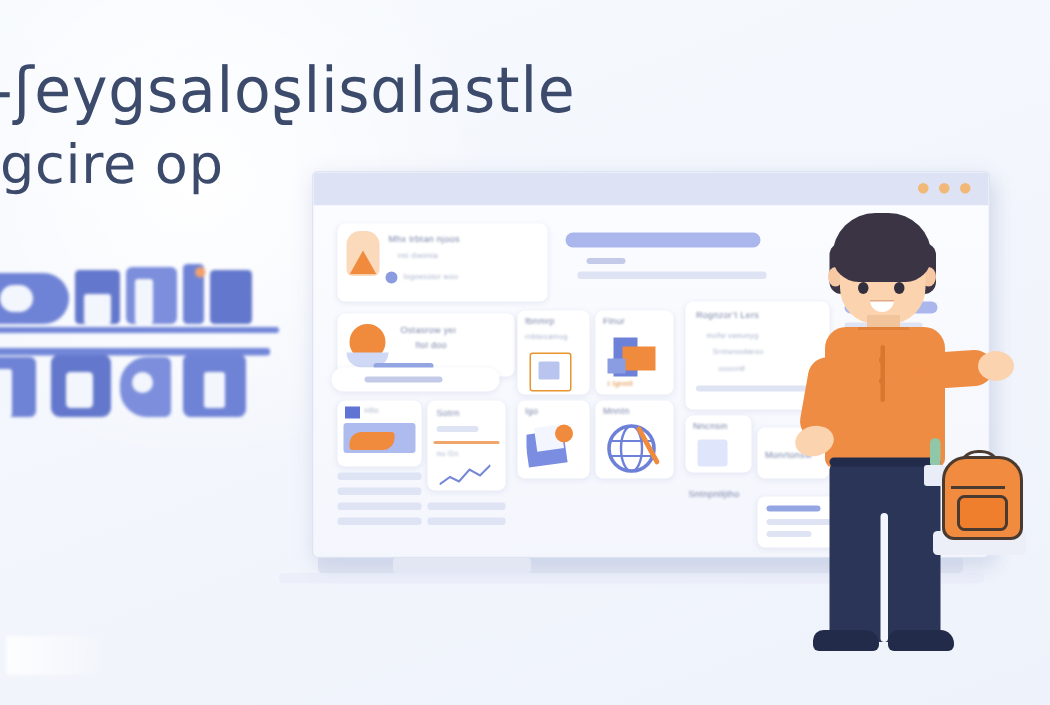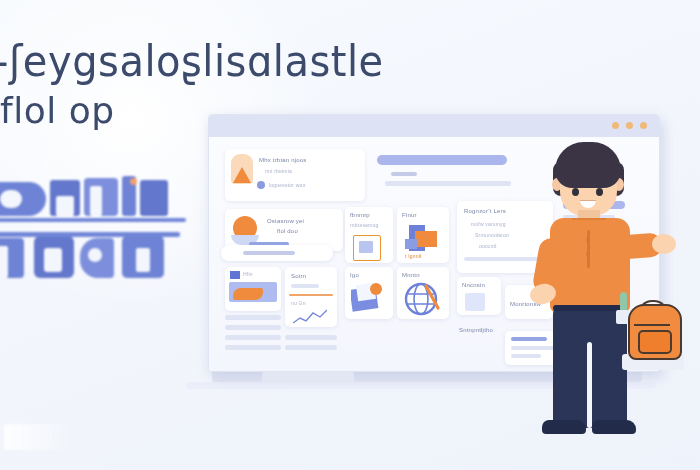--- a/index.html
+++ b/index.html
@@ -130,21 +130,21 @@
 </head>
 <body>
 
 <div class="stage">
 
   <div class="bg-wash"></div>
   <div class="bg-glow"></div>
 
   <div class="headline">
     <div class="hl-line hl-1">-ʃeygsaloʂlisɑlastle</div>
-    <div class="hl-line hl-2">flol op</div>
+    <div class="hl-line hl-2">gcire op</div>
   </div>
 
   <div class="blockset">
 
     <div class="blk-row">
       <div class="blk" style="left:0px;top:6px;width:56px;height:34px;border-radius:4px 18px 18px 4px;"></div>
       <div class="blk-hole" style="left:10px;top:14px;width:22px;height:18px;border-radius:11px;"></div>
       <div class="blk d" style="left:60px;top:4px;width:30px;height:36px;"></div>
       <div class="blk-hole" style="left:66px;top:20px;width:18px;height:20px;"></div>
       <div class="blk l" style="left:94px;top:2px;width:34px;height:38px;border-radius:4px;"></div>

